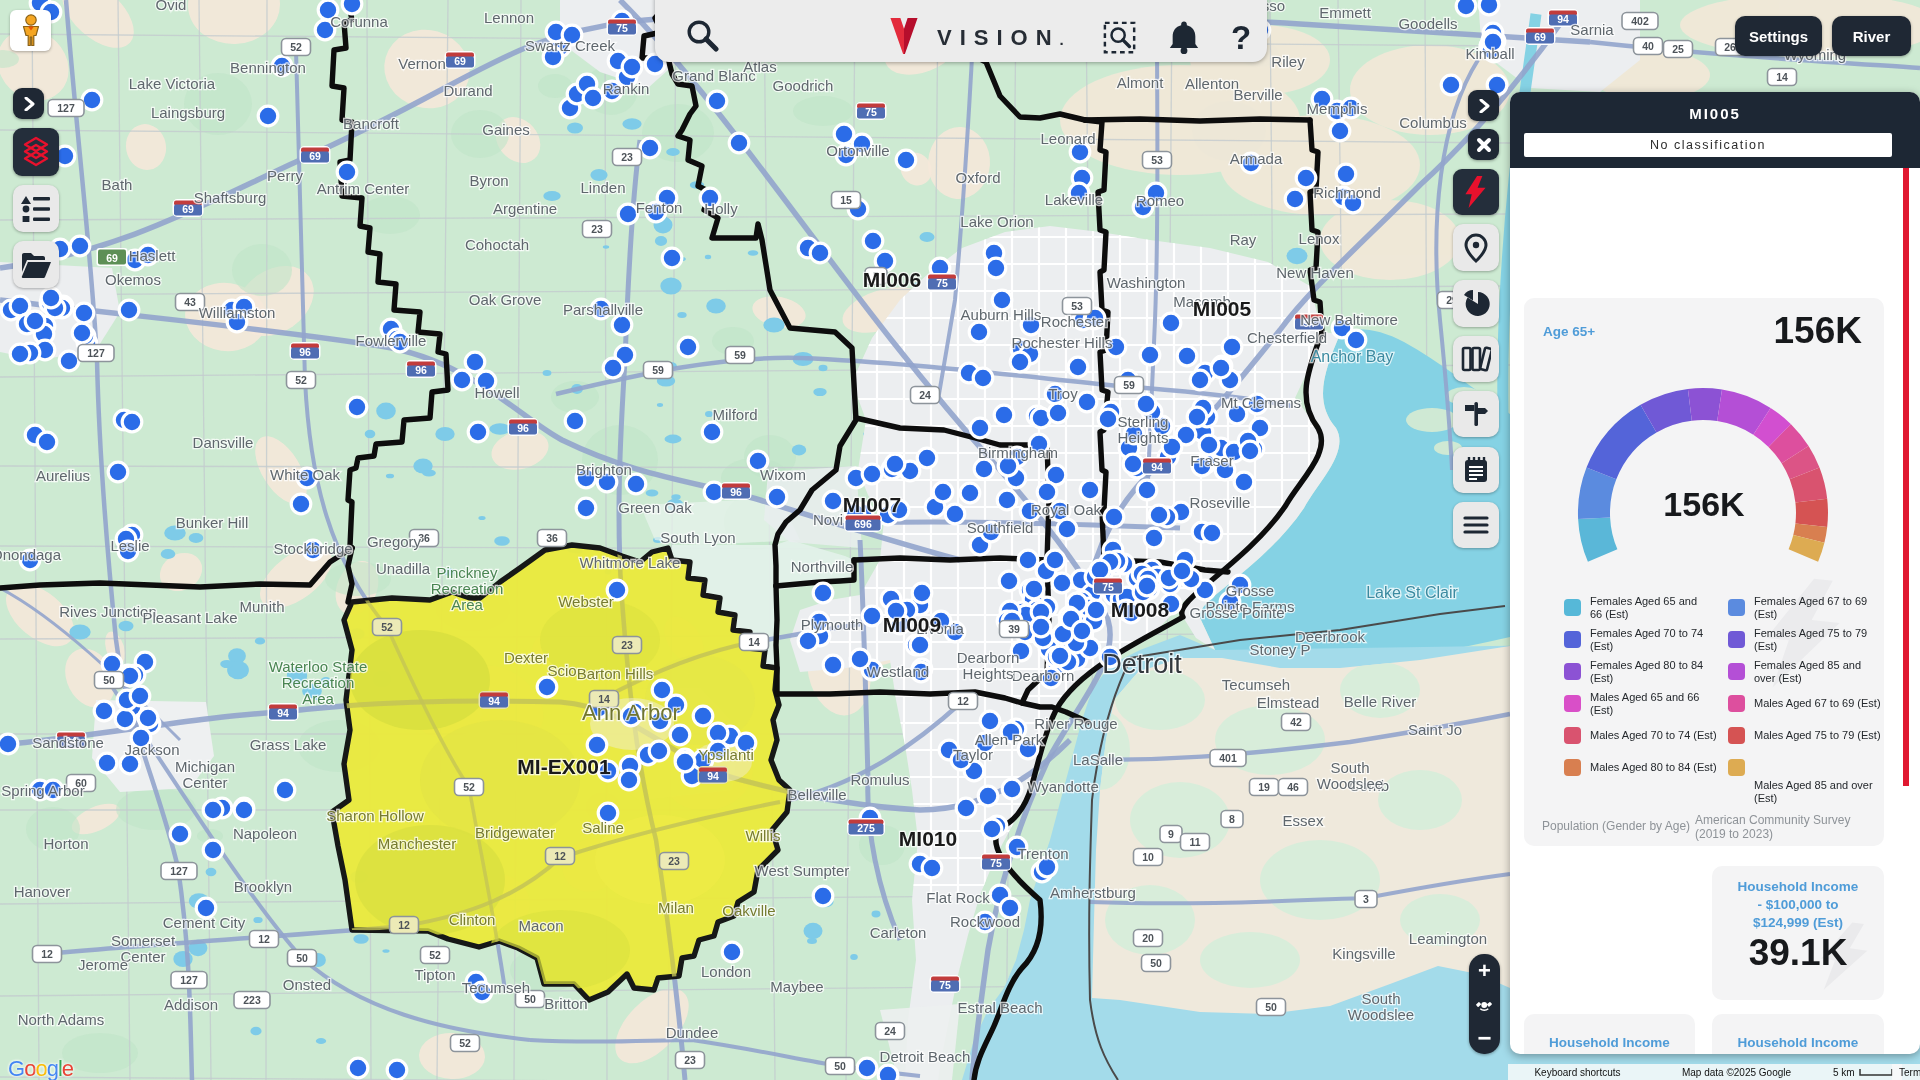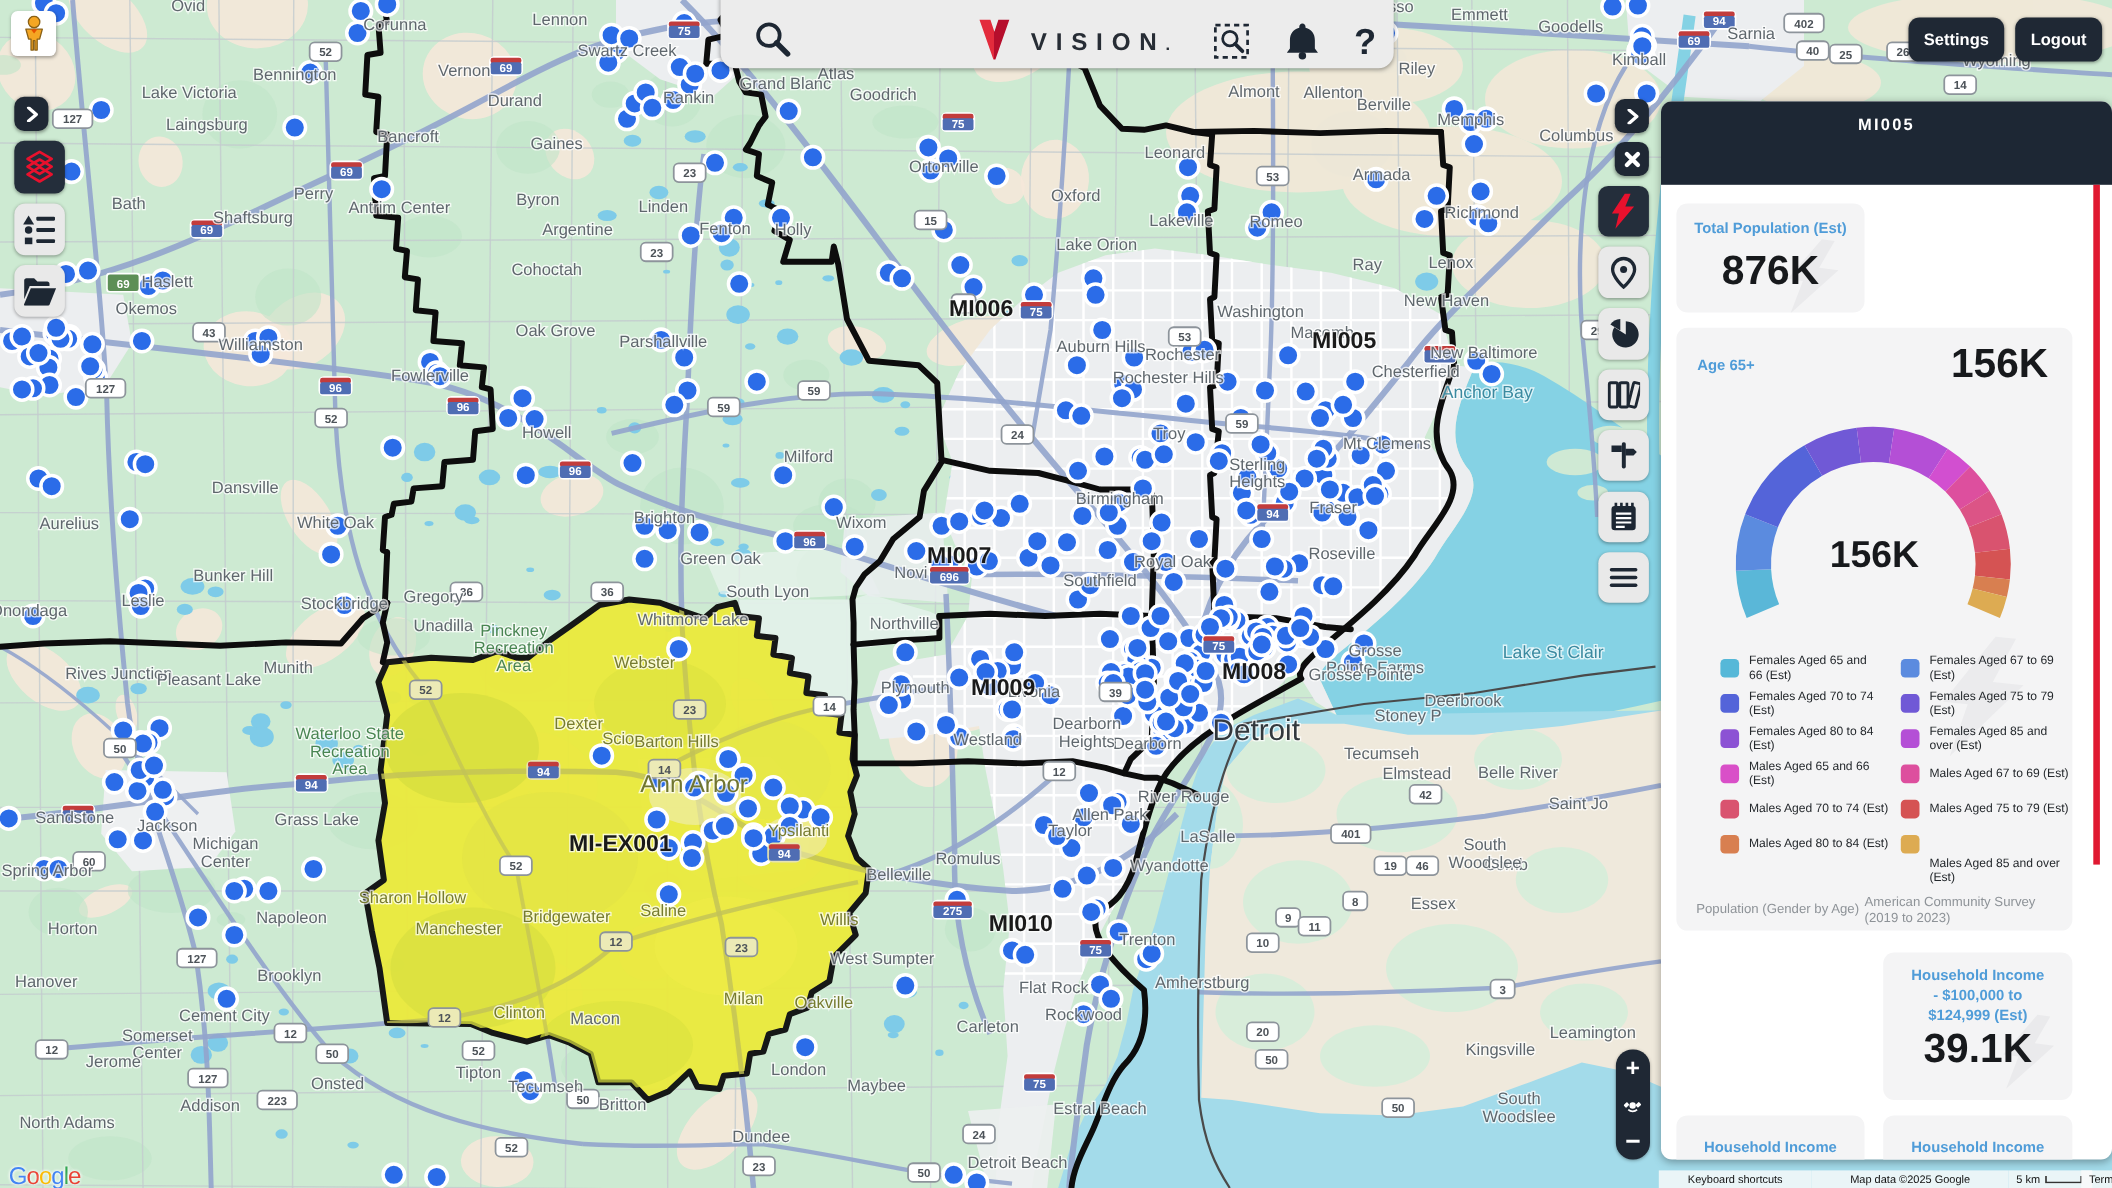--- a/index.html
+++ b/index.html
@@ -1505,31 +1505,25 @@
  <div style="color:#fff;font-size:22px;font-weight:700;line-height:14px">+</div>
  <svg width="17" height="17" viewBox="0 0 18 18" fill="#fff">
         <rect x="0.5" y="6" width="4.6" height="3.6" rx="0.8" transform="rotate(-42 3 8)"></rect>
         <rect x="12" y="6.2" width="4.6" height="3.6" rx="0.8" transform="rotate(-42 14 8)"></rect>
         <circle cx="8.7" cy="8.5" r="3.1"></circle>
         <path d="M4.5,12.5 a6,5.4 0 0 0 8.5,0" fill="none" stroke="#fff" stroke-width="1.6"></path>
       </svg>
  <div style="color:#fff;font-size:24px;font-weight:700;line-height:12px">−</div>
 </div>
 <div class="darkbtn" style="left:1735px;top:16px;width:87px;height:40px;border-radius:10px;color:#fff;font-size:15px;font-weight:600">Settings</div>
-<div class="darkbtn" style="left:1832px;top:16px;width:79px;height:40px;border-radius:10px;color:#fff;font-size:15px;font-weight:600">Logout</div>
+<div class="darkbtn" style="left:1832px;top:16px;width:79px;height:40px;border-radius:10px;color:#fff;font-size:15px;font-weight:600">River</div>
 <div id="panel">
   <div id="phead"></div>
   <div id="ptitle">MI005</div>
-  <div class="card" style="left:14px;top:93px;width:171px;height:99px">
-        <svg style="position:absolute;left:92px;top:16px;width:66px;height:102.3px;transform:rotate(8deg);opacity:1" viewBox="0 0 56 64">
-          <path d="M30,2 L8,36 H20 L14,62 46,24 H31 L40,2 Z" fill="#eaeaec"></path>
-        </svg>
-    <div class="clabel" style="top:14px">Total Population (Est)</div>
-        <div class="cnum" style="top:40px">876K</div>
-      </div>
+  <div id="noclass">No classification</div>
   <div class="card" style="left:14px;top:206px;width:360px;height:548px">
     <div style="position:absolute;left:19px;top:26px;color:#4f9cd8;font-size:13.5px;font-weight:700">Age 65+</div>
     <div style="position:absolute;right:22px;top:12px;color:#17191c;font-size:37px;font-weight:700">156K</div>
     <svg style="position:absolute;left:228px;top:255px;width:105px;height:162.75px;transform:rotate(6deg);opacity:1" viewBox="0 0 56 64">
           <path d="M30,2 L8,36 H20 L14,62 46,24 H31 L40,2 Z" fill="#ebebed"></path>
         </svg>
     <svg style="position:absolute;left:36px;top:82px" width="290" height="200" viewBox="0 0 290 200">
           <path d="M27.9,181.8 A125,125 0 0 1 18.1,138.9 L50.1,137.4 A93,93 0 0 0 57.4,169.3 Z" fill="#5ab7d8"></path>
           <path d="M18.1,138.9 A125,125 0 0 1 26.5,87.6 L56.3,99.3 A93,93 0 0 0 50.1,137.4 Z" fill="#5b8bdf"></path>
           <path d="M26.5,87.6 A125,125 0 0 1 80.5,24.7 L96.5,52.4 A93,93 0 0 0 56.3,99.3 Z" fill="#5464d9"></path>

